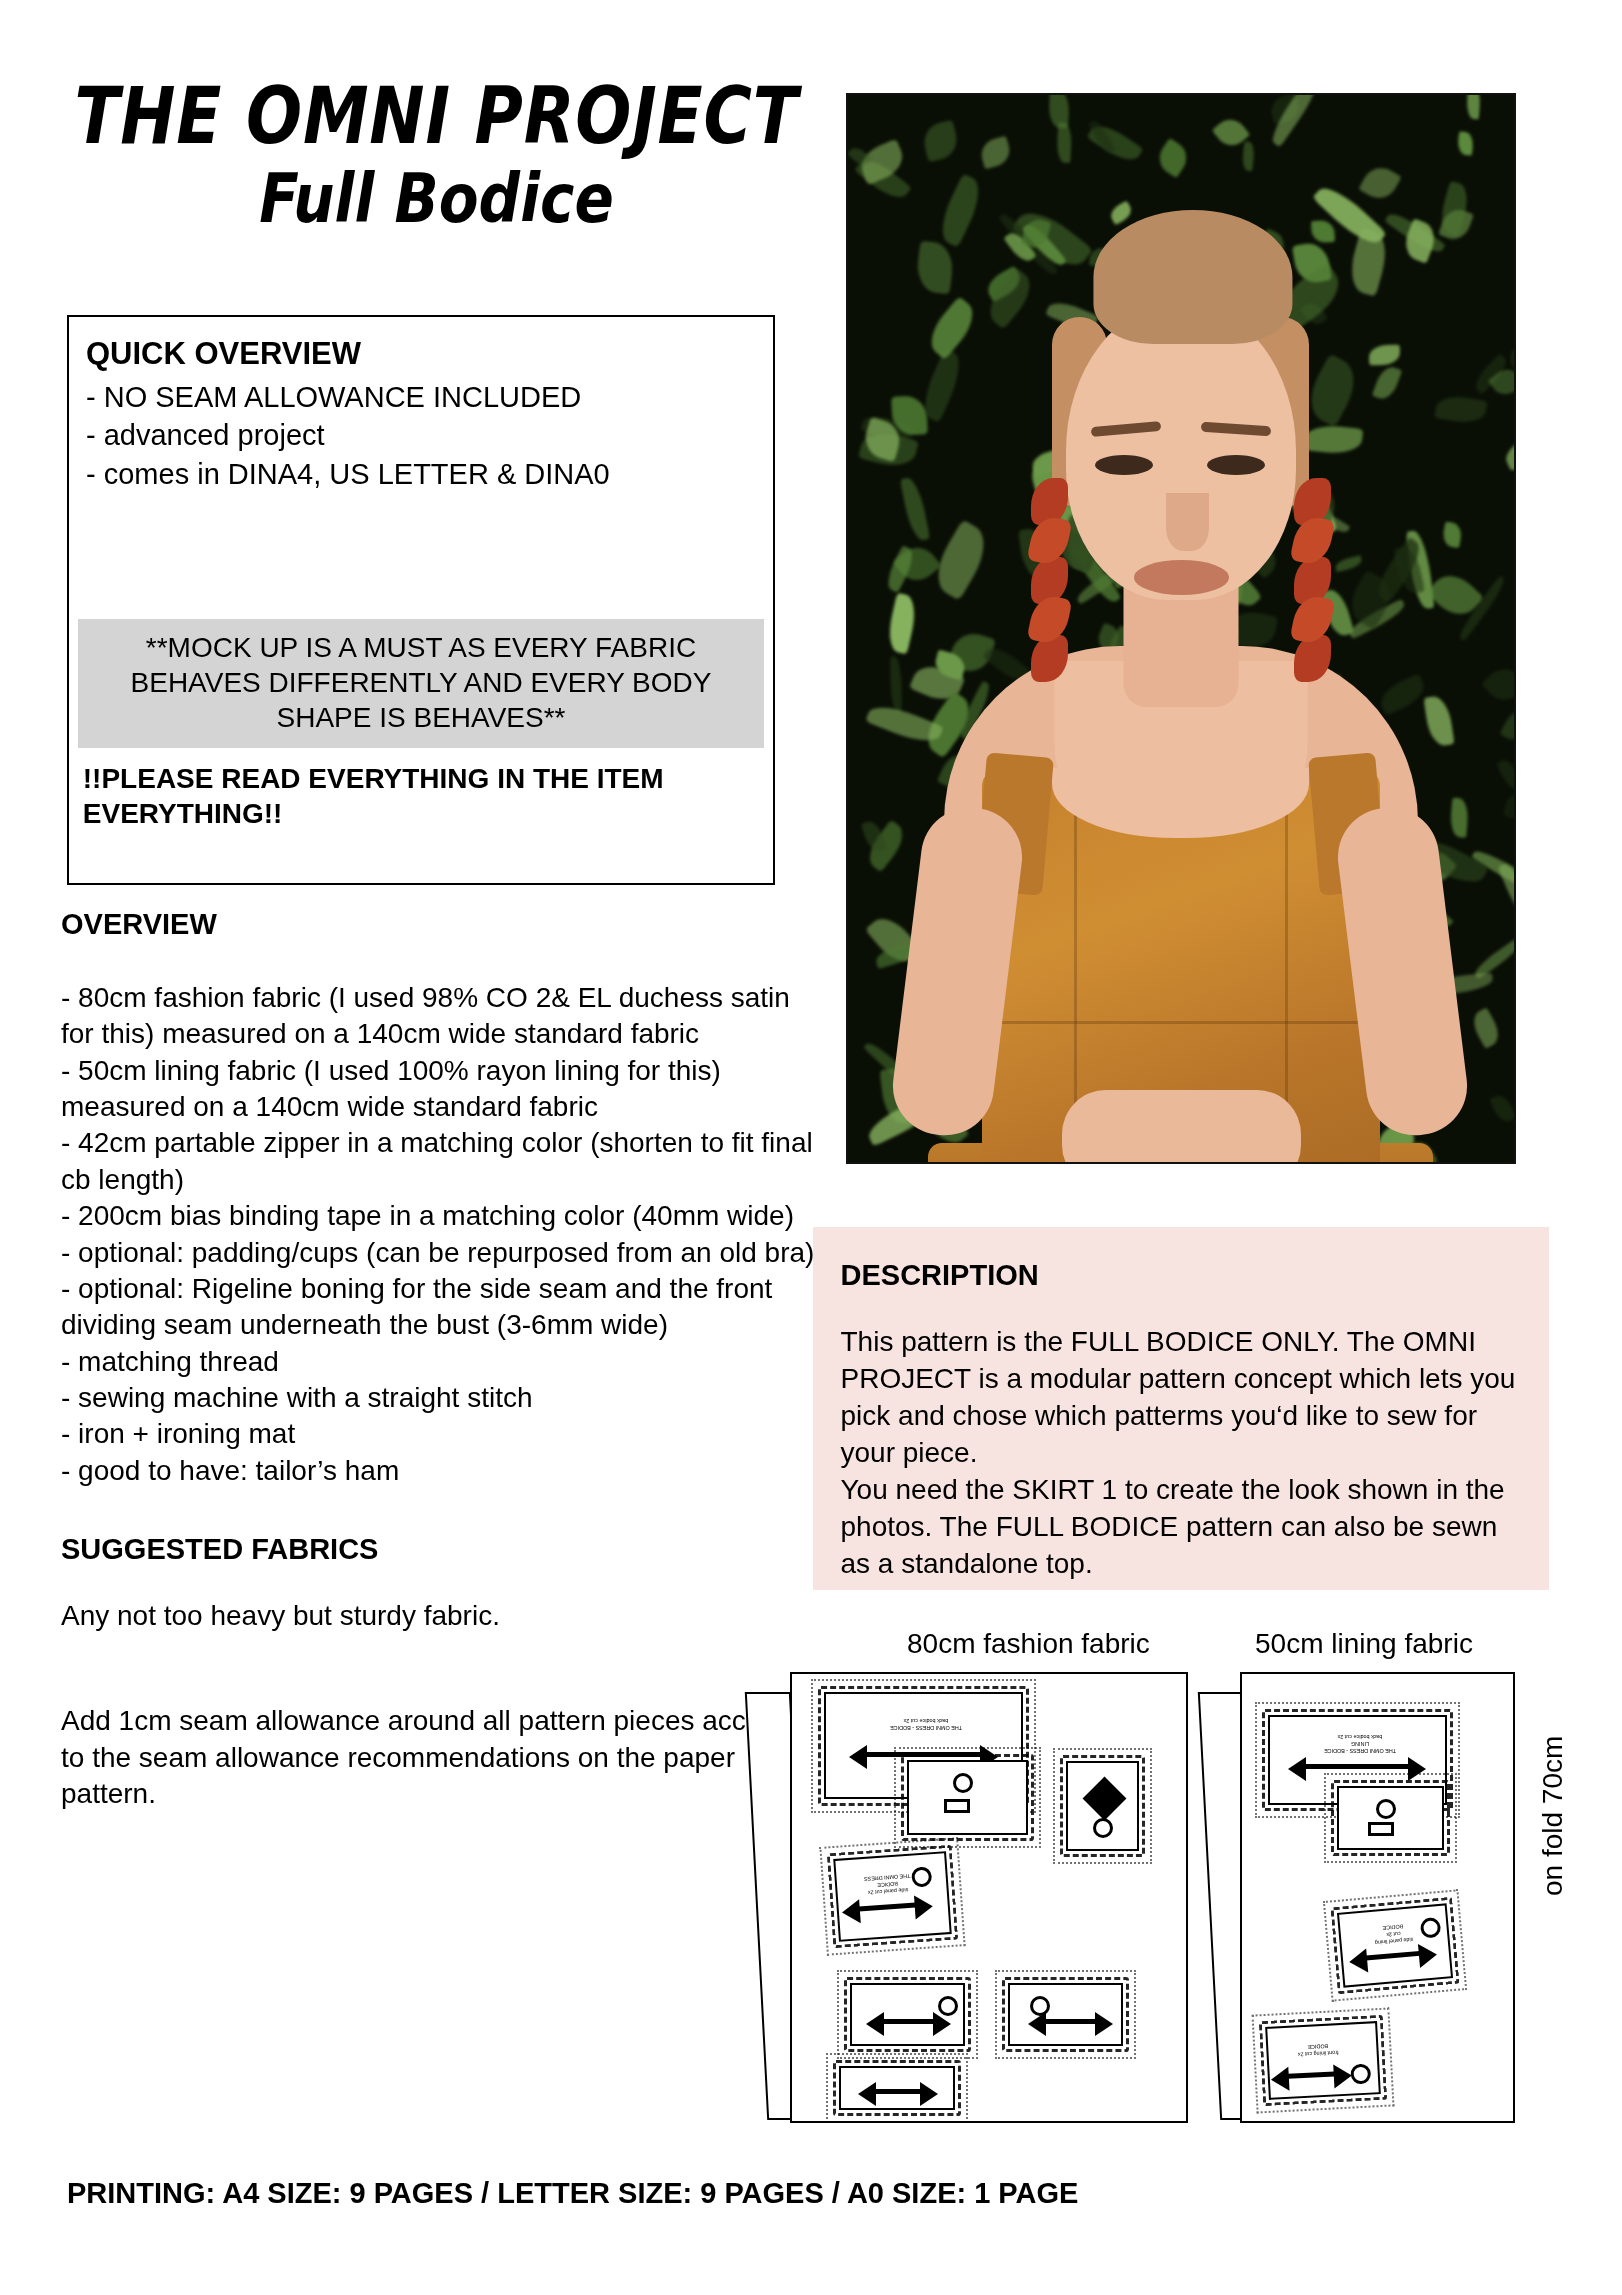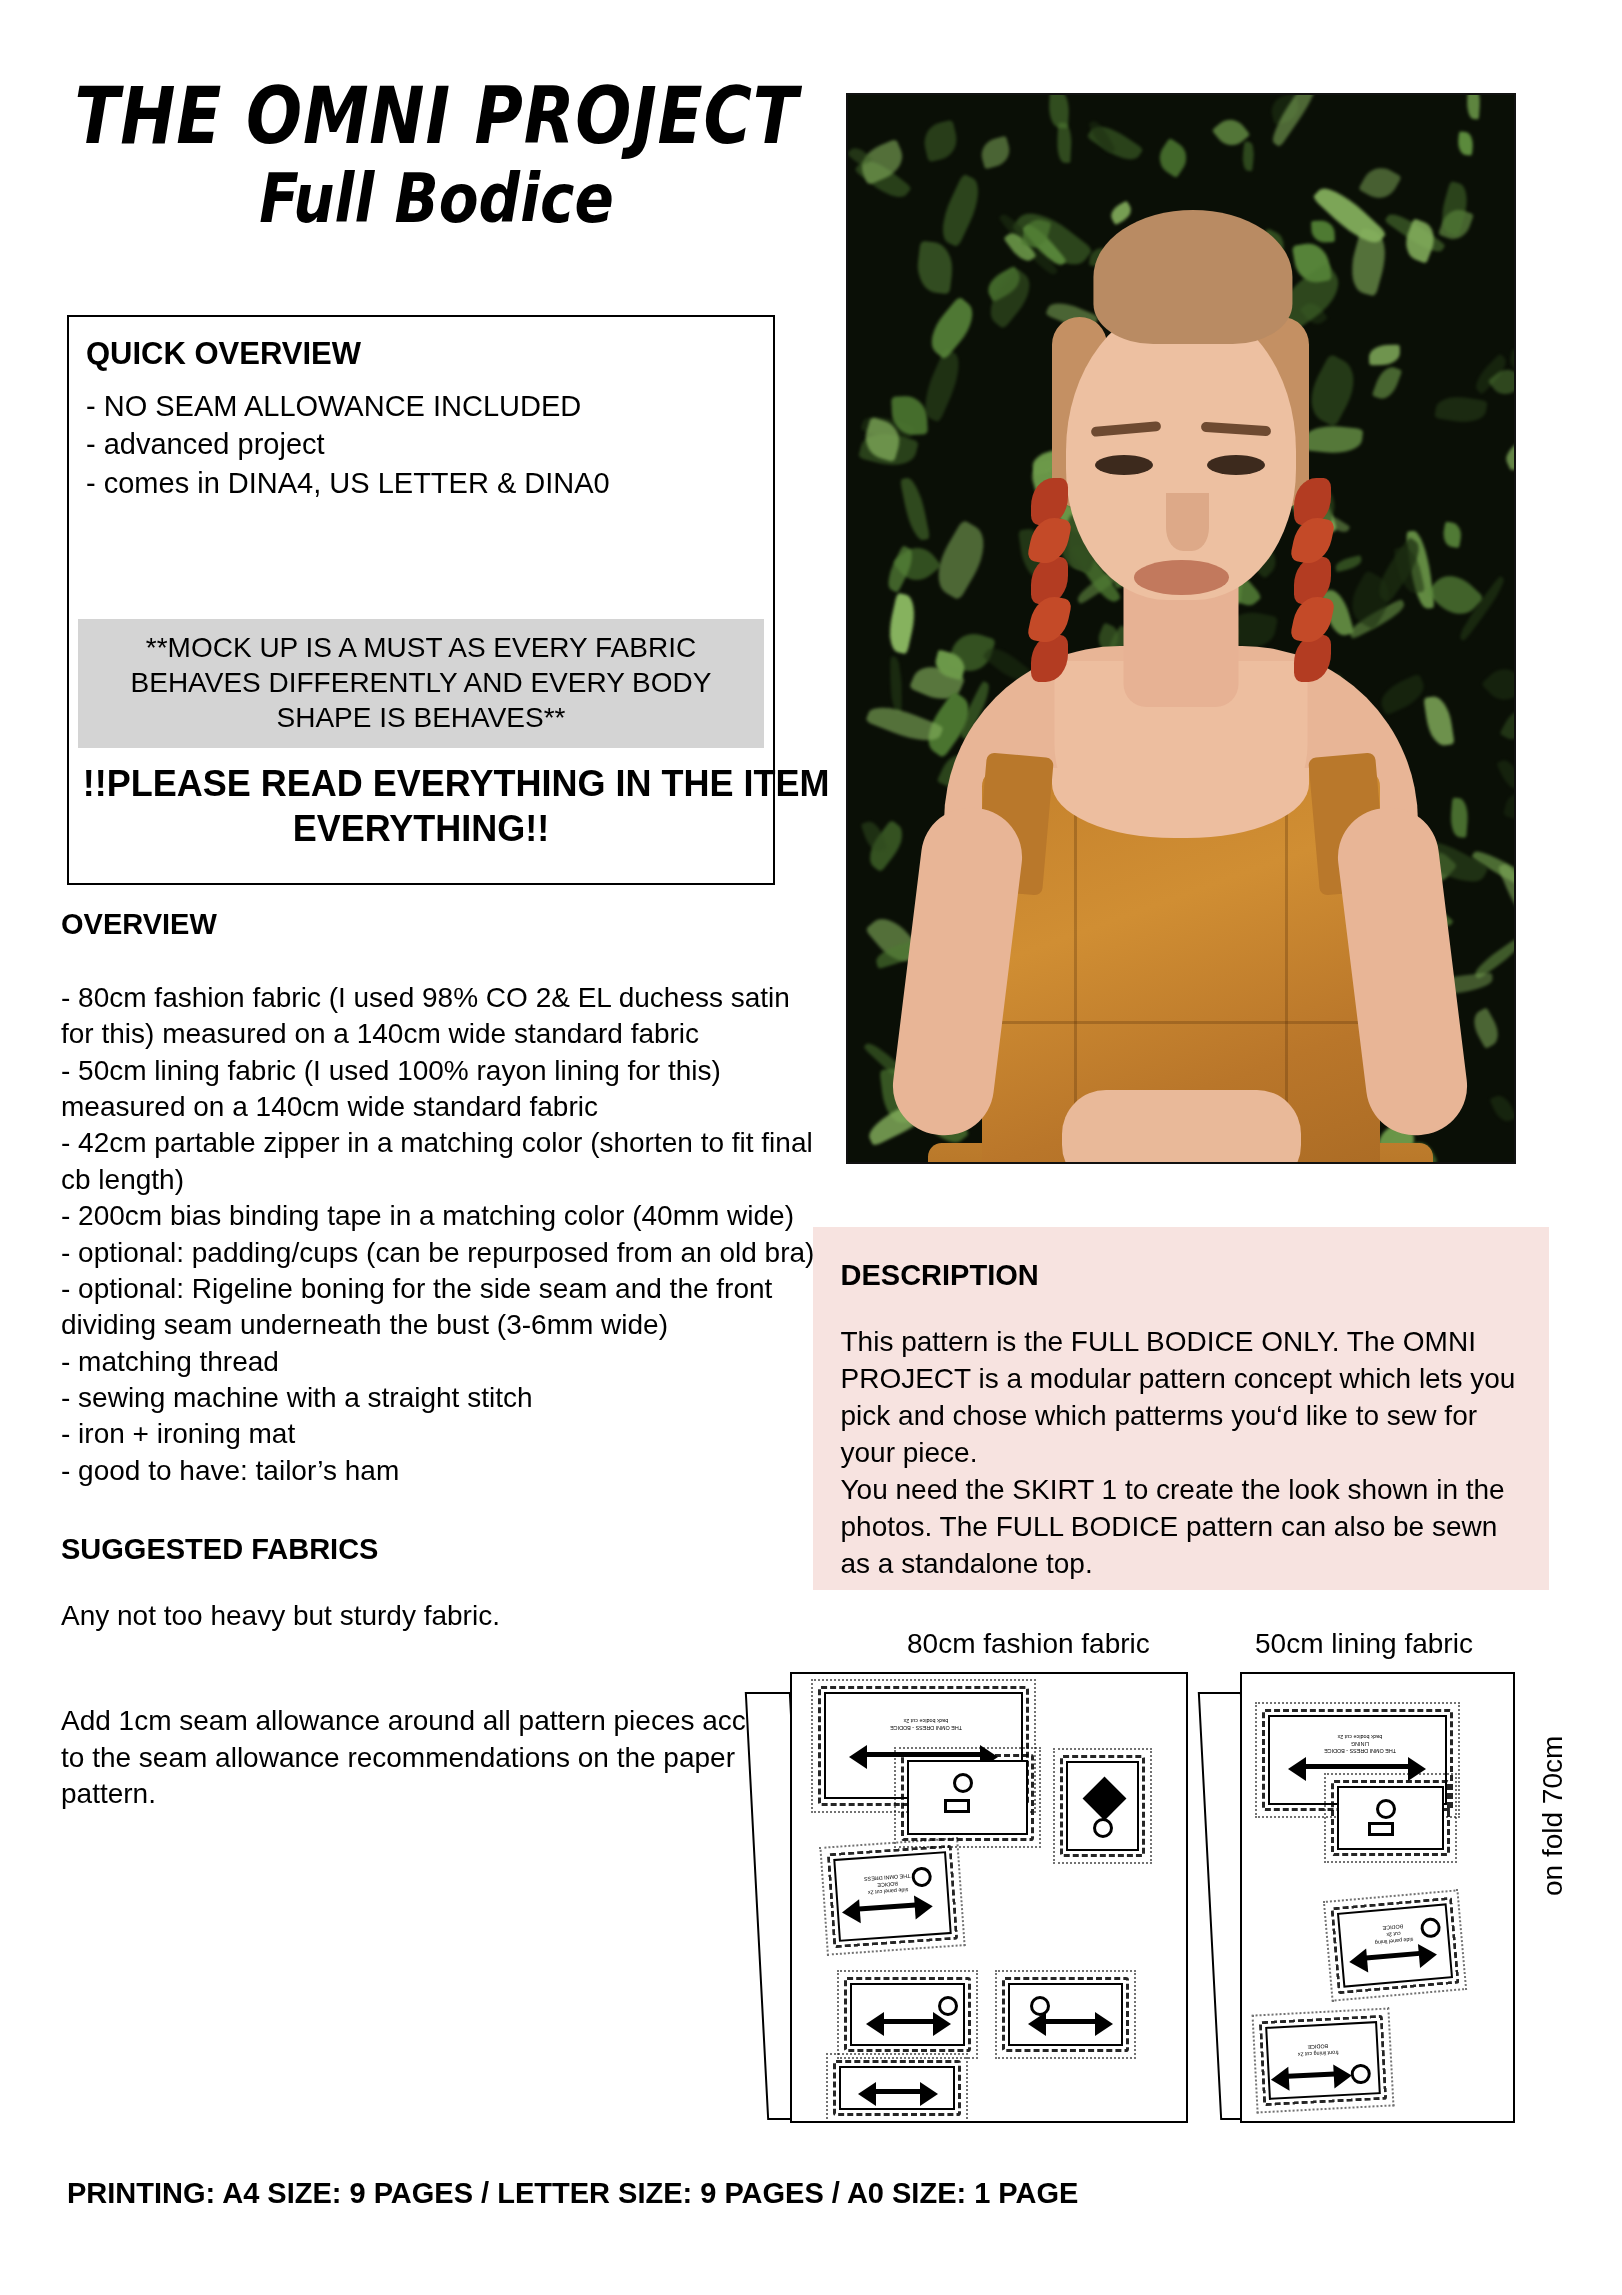--- a/index.html
+++ b/index.html
@@ -55,21 +55,21 @@
     width: 708px;
     height: 570px;
     border: 2.3px solid #000;
     background: #fff;
     padding: 20px 17px 0 17px;
   }
   .ov-heading {
     font-size: 31px;
     font-weight: bold;
     line-height: 1.12;
-    margin-bottom: 15px;
+    margin-bottom: 6px;
   }
   .ov-item {
     font-size: 29px;
     line-height: 1.33;
     white-space: nowrap;
   }
 
   .mockup-band {
     position: absolute;
     left: 9.2px;
@@ -83,23 +83,23 @@
     font-size: 28px;
     line-height: 1.26;
     white-space: nowrap;
   }
 
   .please-read {
     position: absolute;
     left: 13.8px;
     right: 13.8px;
     top: 444px;
-    text-align: center;
+    text-align: left;
     font-weight: bold;
-    font-size: 36px;
+    font-size: 28px;
     line-height: 1.25;
   }
   .please-read div { white-space: nowrap; }
 
   
   .left-col {
     position: absolute;
     left: 61px;
     top: 907px;
     width: 765px;

